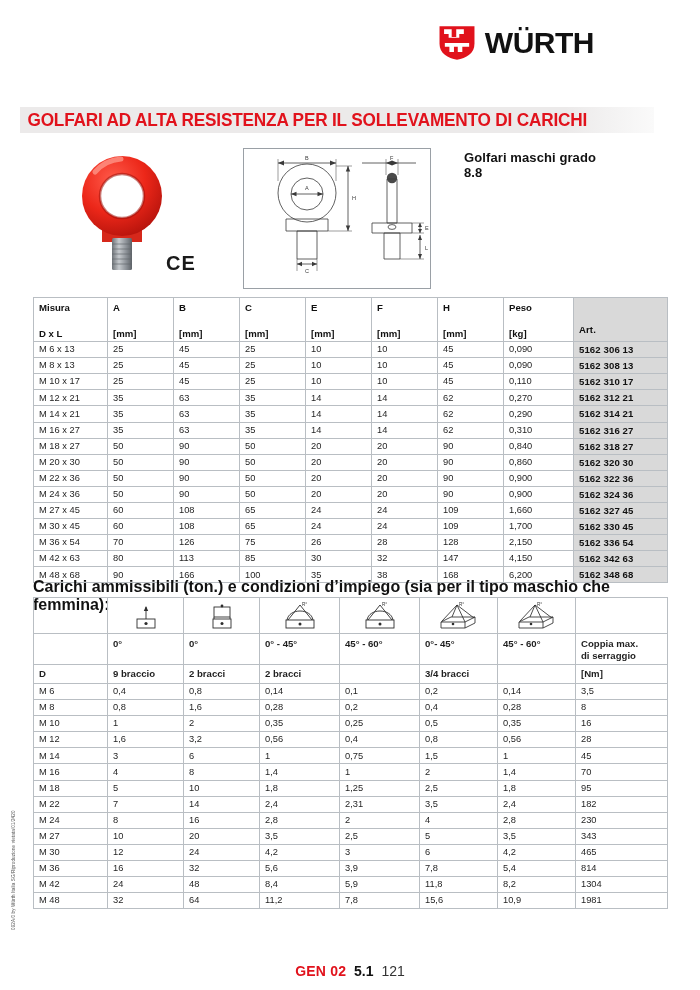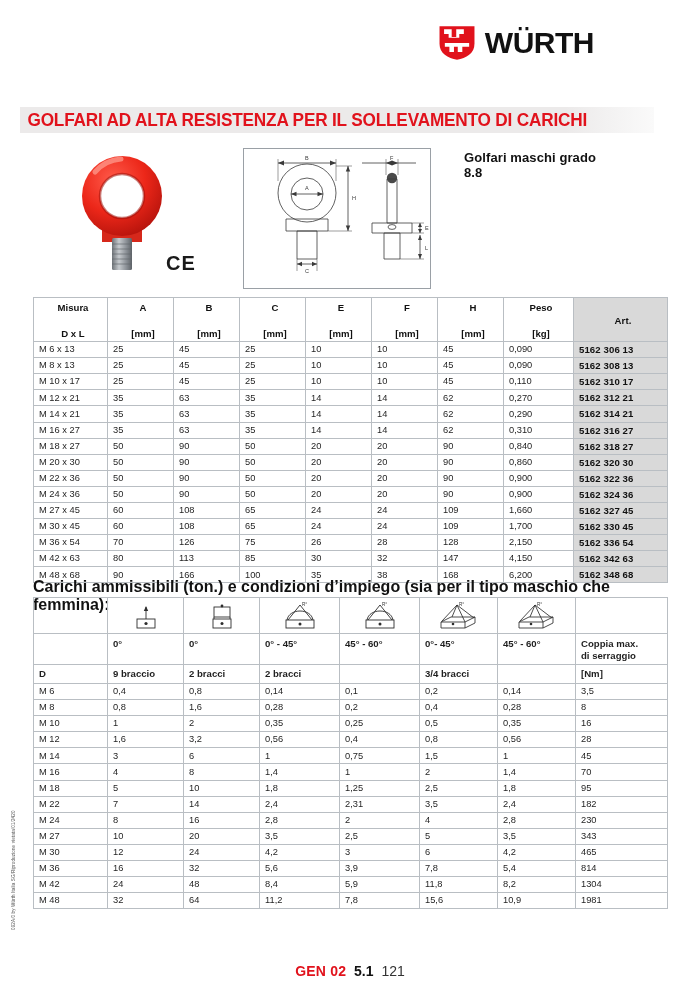--- a/index.html
+++ b/index.html
@@ -111,31 +111,31 @@
     font-weight: bold;
     font-size: 9.6px;
     vertical-align: top;
     padding-top: 4px;
     color: #111;
   }
   table.cat thead th .unit { display: block; margin-top: 15px; }
 
   
   #table-dimensions { left: 33px; top: 297px; width: 634px; }
-  #table-dimensions thead th { height: 30px; text-align: center; }
+  #table-dimensions thead th { height: 30px; }
   #table-dimensions tbody td { height: 16.1px; }
   #table-dimensions .col-art {
     background: #d9d9d9;
     font-weight: bold;
     font-size: 9.6px;
     letter-spacing: 0.1px;
     border-left: 1px solid #8d9399;
     color: #111;
   }
-  #table-dimensions thead th.col-art { background: #d9d9d9; vertical-align: bottom; padding-bottom: 15px; }
+  #table-dimensions thead th.col-art { background: #d9d9d9; vertical-align: bottom; padding-bottom: 6px; }
 
   
   .section-subtitle {
     position: absolute;
     left: 33px; top: 578px;
     font-size: 16px;
     font-weight: bold;
     color: #111;
     letter-spacing: 0px;
   }

